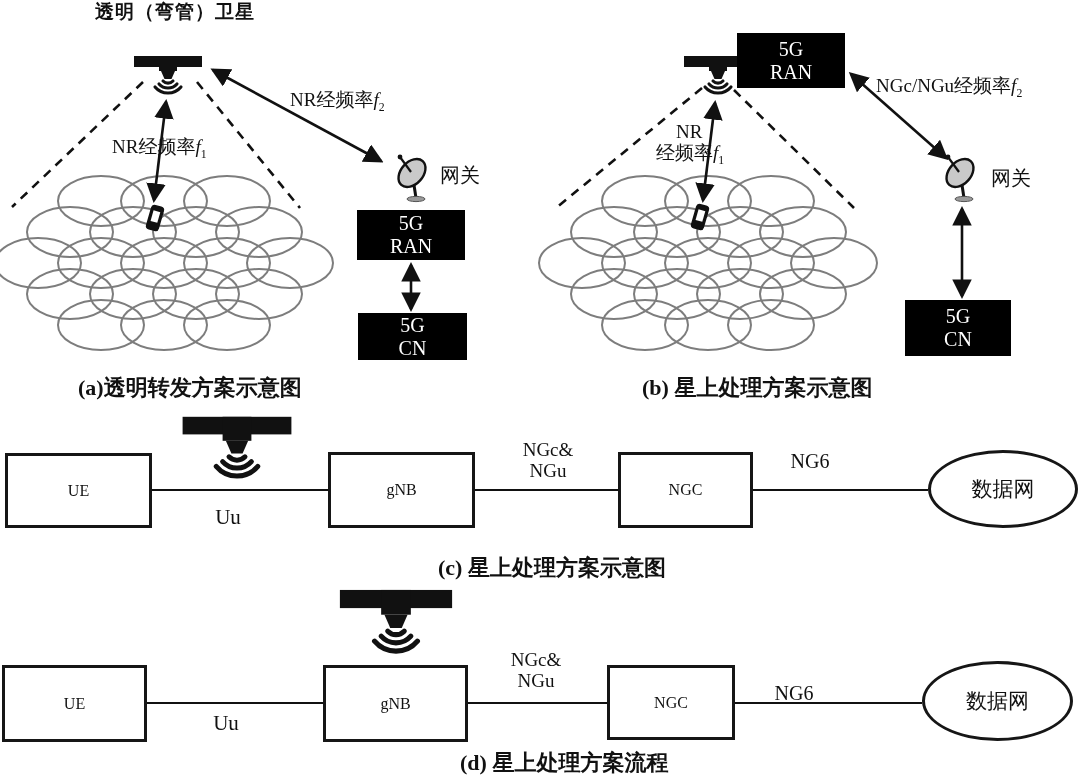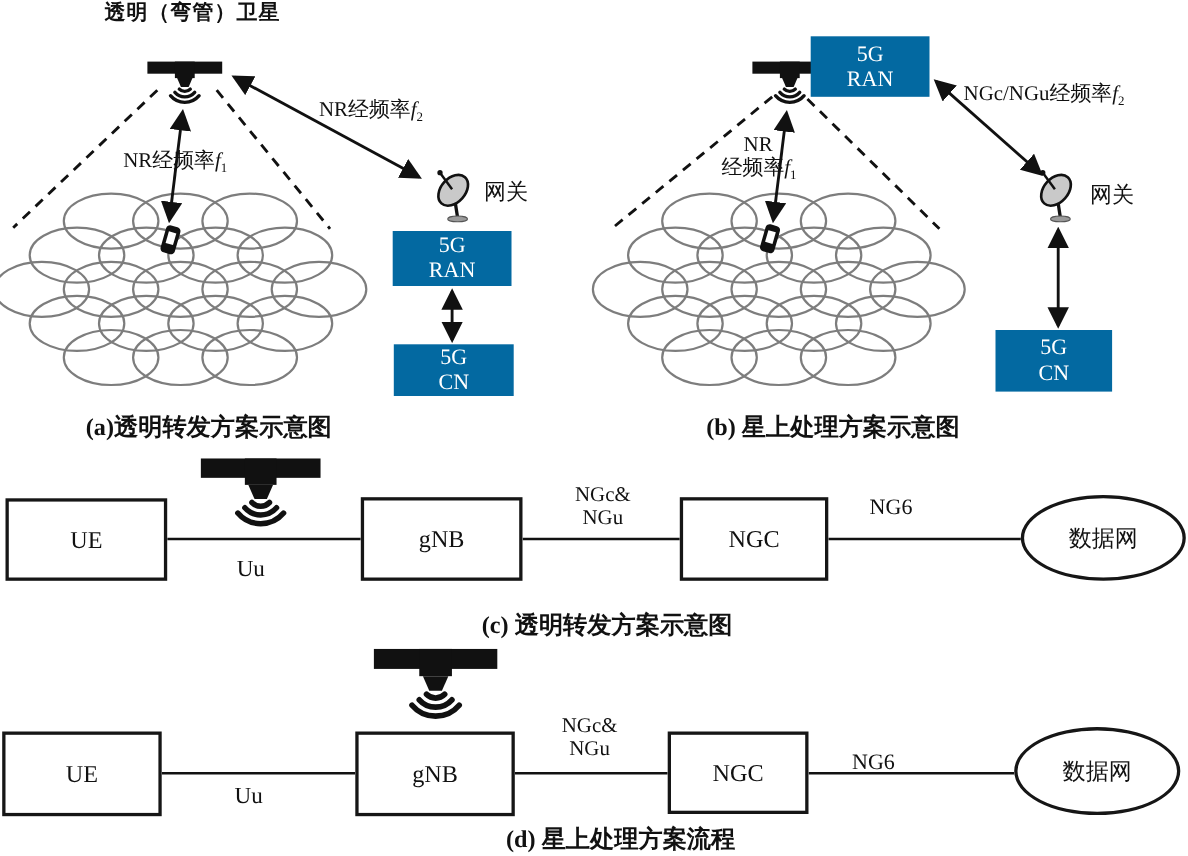--- a/index.html
+++ b/index.html
@@ -2,24 +2,24 @@
 <html><head>
 <meta charset="utf-8">
 <style>
   html,body{margin:0;padding:0;background:#fff;}
   .canvas{position:relative;width:1080px;height:778px;background:#fff;overflow:hidden;
           font-family:"Liberation Serif","DejaVu Serif",serif;color:#111;}
   svg.art{position:absolute;left:0;top:0;z-index:1;}
   .lbl{position:absolute;z-index:3;font-size:19px;line-height:1.1;white-space:nowrap;}
   .title{font-size:19px;font-weight:600;letter-spacing:1px;}
   .caption{position:absolute;z-index:3;font-size:22px;font-weight:600;white-space:nowrap;}
-  .bbox{position:absolute;z-index:2;background:#0369a1;color:#fff;display:flex;flex-direction:column;
+  .bbox{position:absolute;z-index:2;background:#000000;color:#fff;display:flex;flex-direction:column;
         align-items:center;justify-content:center;font-size:20px;line-height:1.15;text-align:center;}
   .fbox{position:absolute;z-index:2;background:#fff;border:3px solid #161616;box-sizing:border-box;
-        display:flex;align-items:center;justify-content:center;font-size:22px;}
+        display:flex;align-items:center;justify-content:center;font-size:16px;}
   .enode{border-radius:50%;border-width:3.5px;font-size:21px;}
   .two{text-align:center;}
   sub{font-size:0.62em;}
   i{font-style:italic;}
   .ind{padding-left:20px;}
 </style>
 </head>
 <body>
 
 <div class="canvas">
@@ -193,21 +193,21 @@
     <div>NGc&amp;</div>
     <div>NGu</div>
   </div>
   <div class="fbox" style="left:618px;top:452px;width:135px;height:76px;">
       <span>NGC</span>
     </div>
   <div class="lbl" style="left:778px;top:450px;width:64px;text-align:center;font-size:20px;">NG6</div>
   <div class="fbox enode" style="left:928px;top:450px;width:150px;height:78px;">
       <span>数据网</span>
     </div>
-  <div class="caption" style="left:438px;top:553px;">(c) 透明转发方案示意图</div>
+  <div class="caption" style="left:438px;top:553px;">(c) 星上处理方案示意图</div>
 
   <div class="fbox" style="left:2px;top:665px;width:145px;height:77px;">
       <span>UE</span>
     </div>
   <div class="lbl" style="left:202px;top:712px;width:48px;text-align:center;font-size:21px;">Uu</div>
   <div class="fbox" style="left:323px;top:665px;width:145px;height:77px;">
       <span>gNB</span>
     </div>
   <div class="lbl two" style="left:494px;top:650px;width:84px;">
     <div>NGc&amp;</div>

